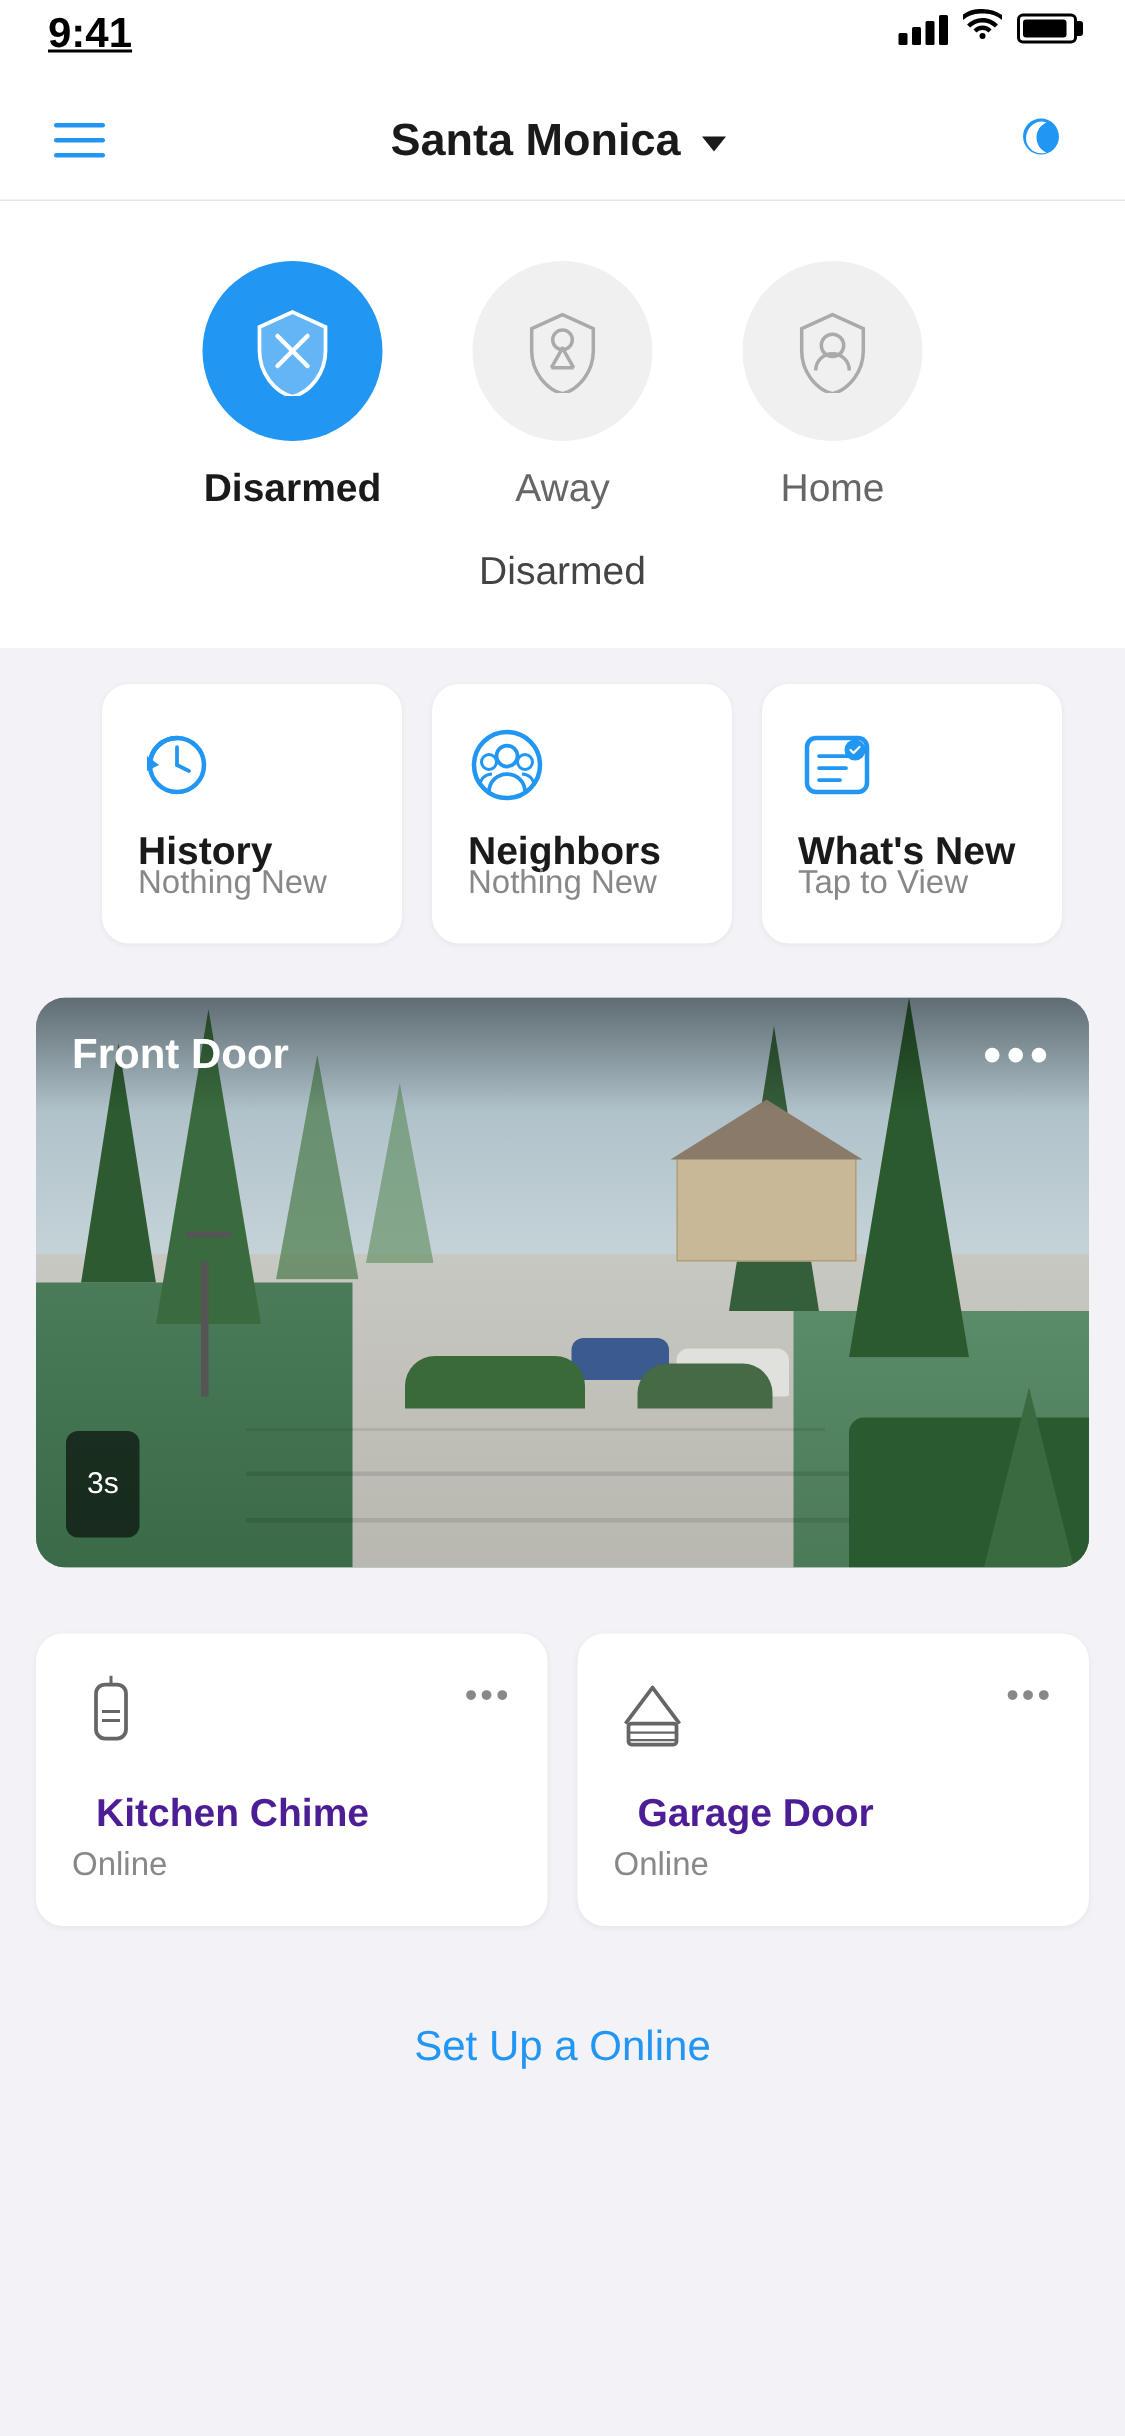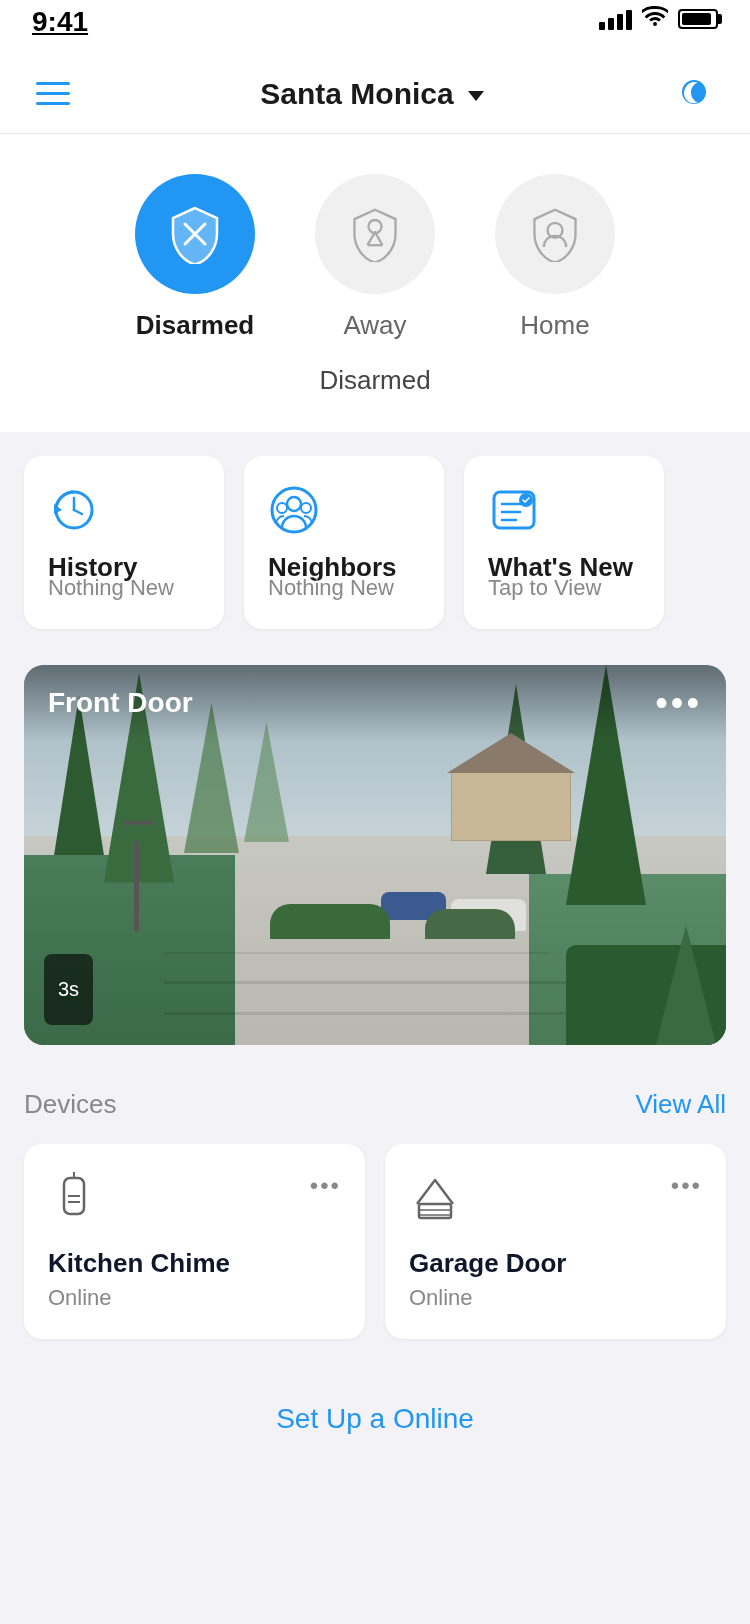--- a/index.html
+++ b/index.html
@@ -162,20 +162,21 @@
       margin-top: 8px;
     }
 
     
     .quick-actions {
       padding: 24px 24px;
       display: flex;
       gap: 20px;
       overflow-x: auto;
       background: #f2f2f7;
+      margin-left: 44px;
     }
     .quick-actions::-webkit-scrollbar { display: none; }
     .action-card {
       background: #fff;
       border-radius: 18px;
       padding: 28px 24px;
       min-width: 200px;
       display: flex;
       flex-direction: column;
       gap: 16px;
@@ -340,22 +341,23 @@
     }
     .device-more {
       font-size: 24px;
       color: #888;
       cursor: pointer;
       letter-spacing: 2px;
     }
     .device-name {
       font-size: 26px;
       font-weight: 700;
-      color: #0f172a;
+      color: #4c1d95;
       margin-bottom: 6px;
+      margin-left: 16px;
     }
     .device-status {
       font-size: 22px;
       color: #888;
     }
 
     .setup-link {
       text-align: center;
       padding: 32px;
       font-size: 28px;
@@ -536,24 +538,20 @@
 
     <div class="camera-overlay-top">
       <span class="camera-name">Front Door</span>
       <span class="camera-more">•••</span>
     </div>
     <div class="camera-badge">3s</div>
   </div>
 </div>
 
 <div class="devices-section">
-  <div class="devices-header">
-    <span class="devices-title">Devices</span>
-    <span class="view-all-link">View All</span>
-  </div>
   <div class="devices-grid">
 
     <div class="device-card">
       <div class="device-card-top">
         <svg width="52" height="52" viewBox="0 0 52 52">
           <rect x="16" y="6" width="20" height="36" rx="6" fill="none" stroke="#666" stroke-width="2.5"></rect>
           <line x1="26" y1="6" x2="26" y2="0" stroke="#666" stroke-width="2"></line>
           <line x1="20" y1="24" x2="32" y2="24" stroke="#666" stroke-width="2"></line>
           <line x1="20" y1="30" x2="32" y2="30" stroke="#666" stroke-width="2"></line>
         </svg>

